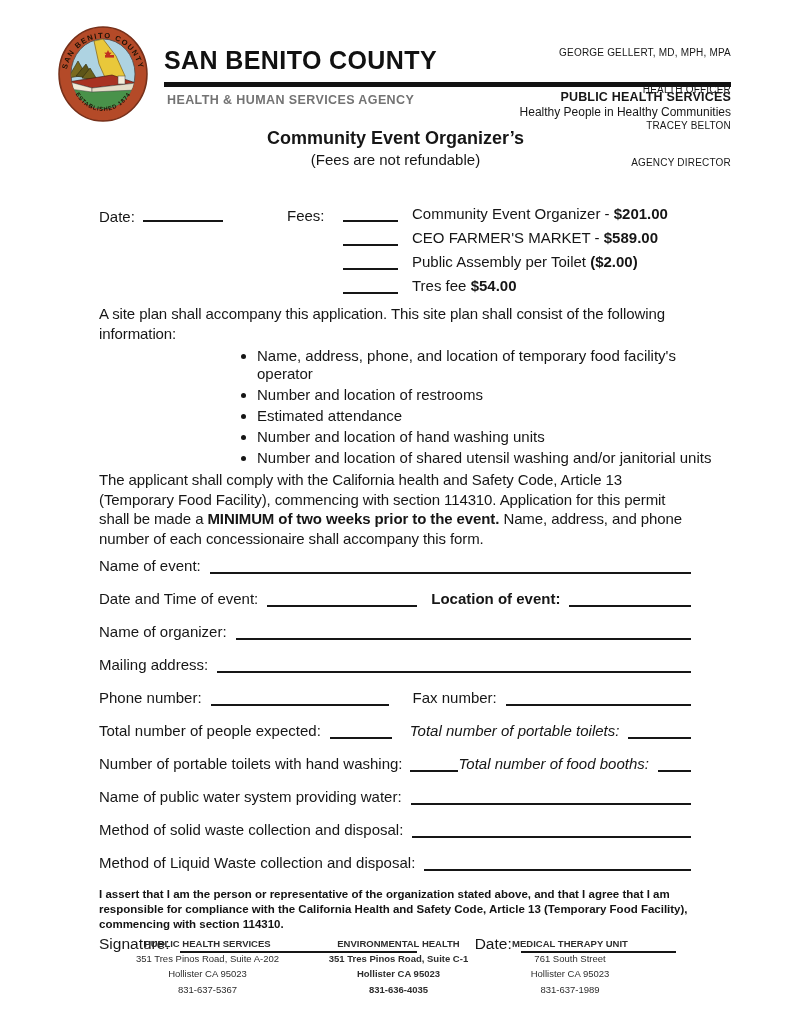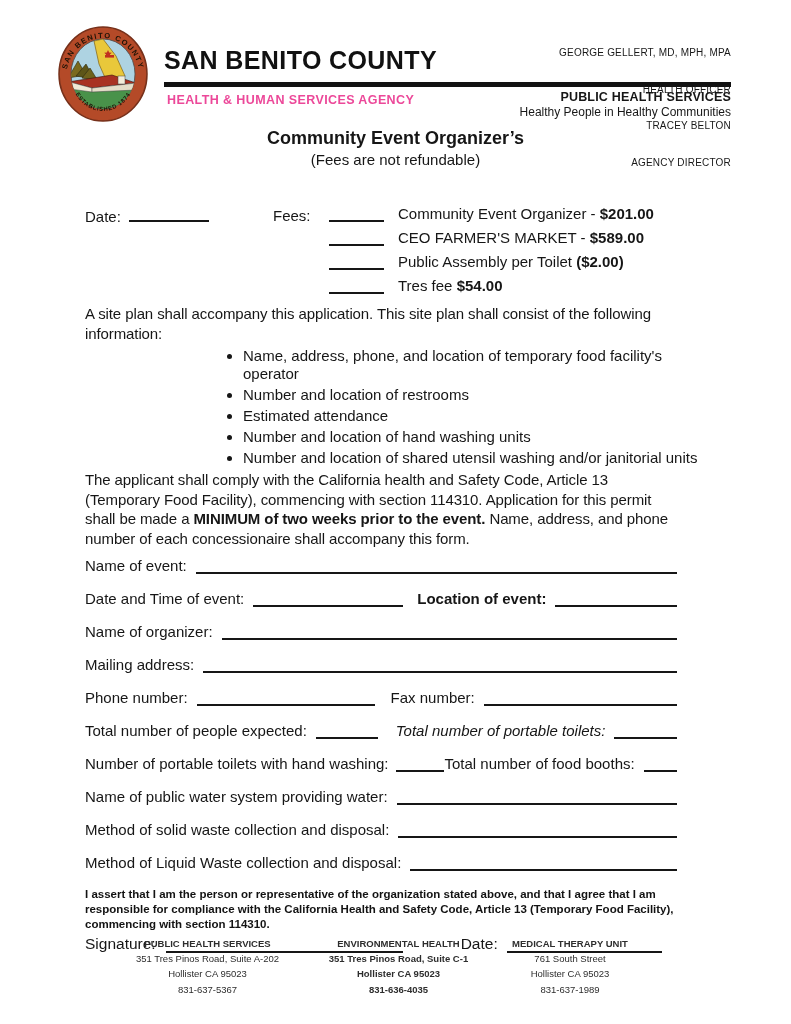--- a/index.html
+++ b/index.html
@@ -19,36 +19,36 @@
   .county-name {
     position:absolute; left:164px; top:46px;
     font-size:25px; font-weight:bold; letter-spacing:0.4px; color:#111;
   }
   .header-rule {
     position:absolute; left:164px; top:82px; width:567px; height:5px;
     background:#121212;
   }
   .agency-name {
     position:absolute; left:167px; top:93px;
-    font-size:12.5px; font-weight:bold; letter-spacing:0.4px; color:#ec4899;
+    font-size:12.5px; font-weight:bold; letter-spacing:0.4px; color:#737373;
   }
   .officials { position:absolute; right:60px; top:24px; text-align:right; }
   .officials .o-line { font-size:10px; font-weight:normal; line-height:1.45; color:#181818; letter-spacing:0.2px;margin-top:22px; }
   .officials .official + .official { margin-top:10px; }
   .dept { position:absolute; right:60px; top:90px; text-align:right; }
   .dept-title { font-size:12.5px; font-weight:bold; letter-spacing:0.2px; }
   .dept-tagline { font-size:12px; margin-top:1px; }
 
   
   .doc-title { position:absolute; left:0; top:127px; width:791px; text-align:center; }
   .doc-title .t1, .doc-title .t2 { font-size:18px; font-weight:bold; line-height:22px; }
   .doc-title .t3 { font-size:15px; margin-top:2px; }
 
   
-  .main { position:absolute; left:85px; top:205px; width:592px; font-size:15px; }
+  .main { position:absolute; left:99px; top:205px; width:592px; font-size:15px; }
   .blank { display:inline-block; border-bottom:2px solid #161616; height:15px; }
 
   .date-fees { display:flex; align-items:flex-start; }
   .date-part { width:188px; white-space:nowrap; padding-top:2px; }
   .date-blank { width:80px; margin-left:8px; }
   .fees-lbl { width:56px; padding-top:2px; }
   .fee-items { flex:1; }
   .fee-item { display:flex; align-items:flex-end; margin-bottom:7px; white-space:nowrap; }
   .fee-blank { width:55px; margin-right:14px; flex:none; }
   .fee-text b { font-weight:bold; }
@@ -61,23 +61,23 @@
 
   .frow { display:flex; align-items:flex-end; margin-top:16px; white-space:nowrap; }
   .frow .lbl { flex:none; }
   .frow .grow { flex:1; margin-left:9px; }
   .frow.first { margin-top:9px; }
   .blank.w150 { width:150px; margin-left:9px; flex:none; }
   .blank.w178 { width:178px; margin-left:9px; flex:none; }
   .blank.w62  { width:62px;  margin-left:9px; flex:none; }
   .blank.w48  { width:48px;  margin-left:7px; flex:none; }
   .lbl.gap14 { margin-left:14px;font-weight:bold; }
-  .lbl.gap16 { margin-left:16px; }
+  .lbl.gap16 { margin-left:24px; }
   .lbl.gap18 { margin-left:18px;font-style:italic; }
-  .lbl.gap0  { margin-left:1px; }
+  .lbl.gap0  { margin-left:1px;font-style:italic; }
 
   .declaration {
     margin-top:16px; width:600px;
     font-size:11.5px; font-weight:bold; line-height:1.3; color:#131313;
   }
   .sig-row { display:flex; align-items:flex-end; margin-top:3px; font-size:15.5px; white-space:nowrap; }
   .sig-blank { width:237px; margin-left:10px; }
   .sig-date-lbl { margin-left:58px; }
   .sig-date-blank { width:155px; margin-left:9px; }
 

